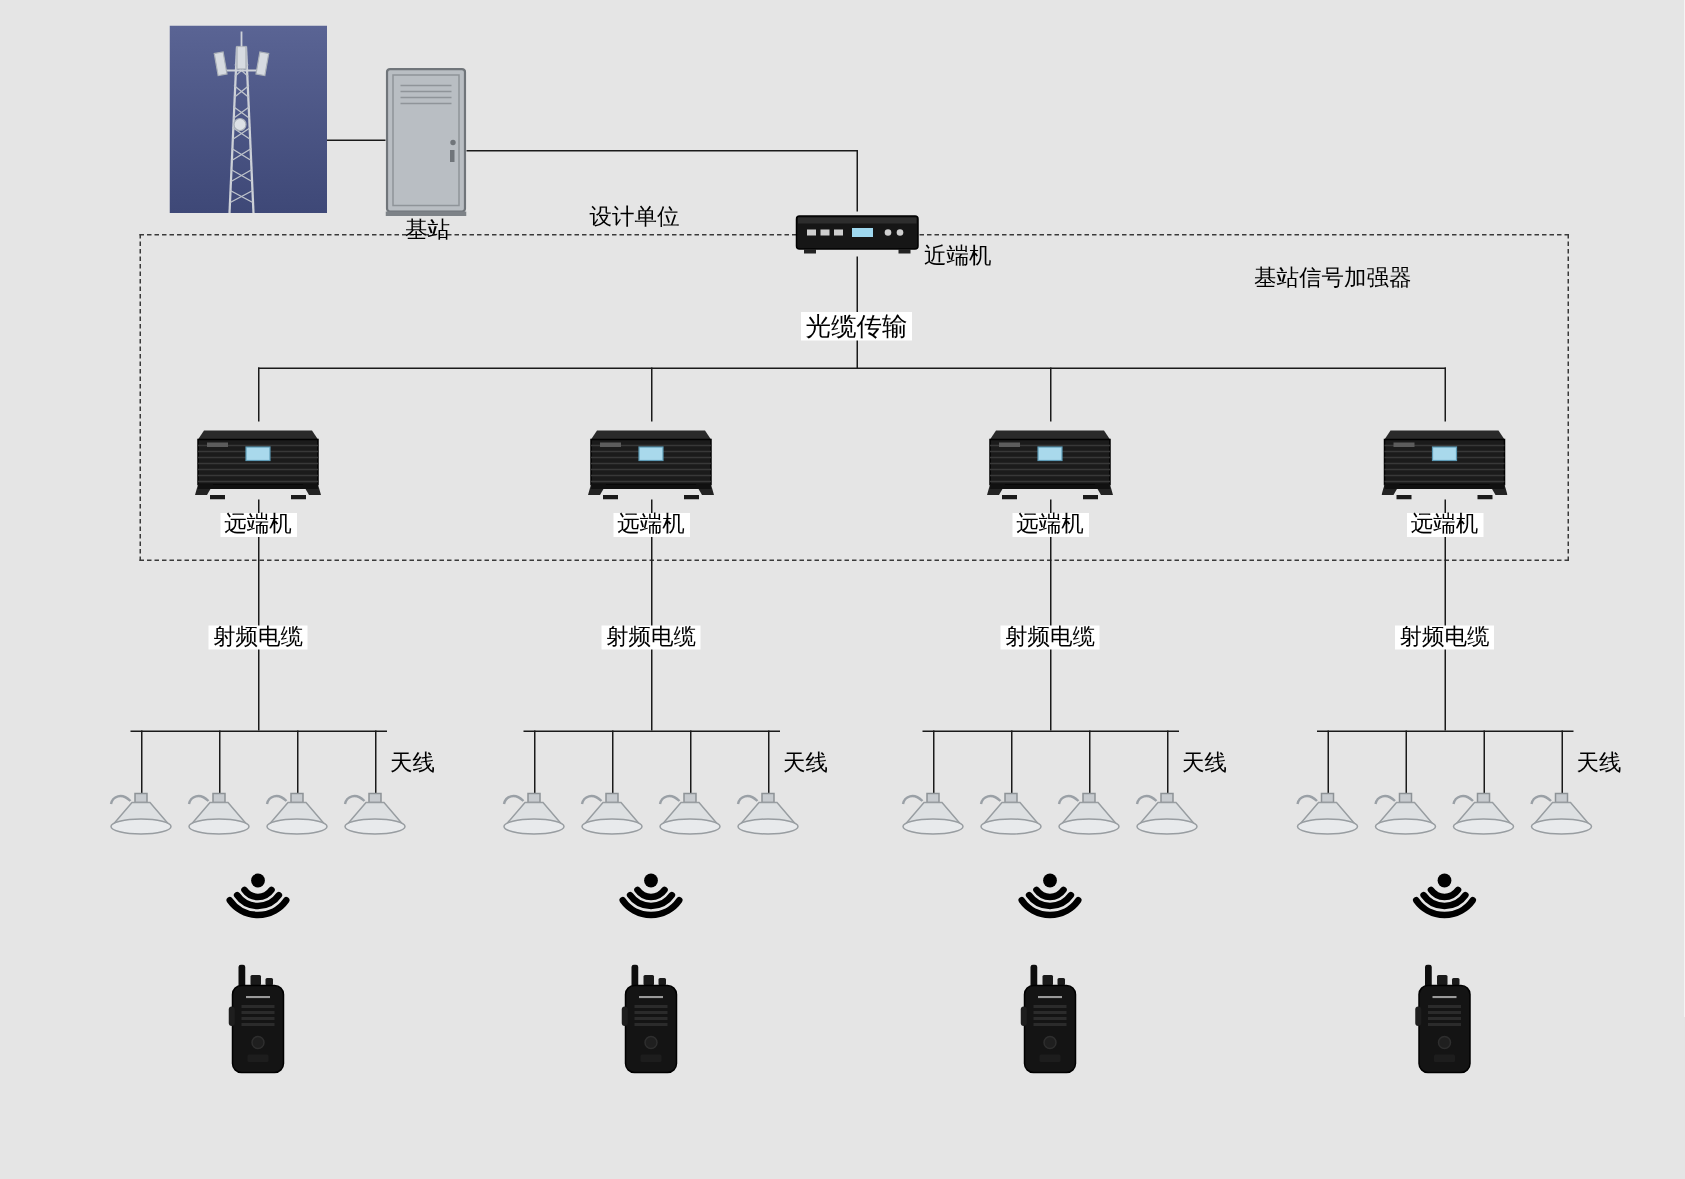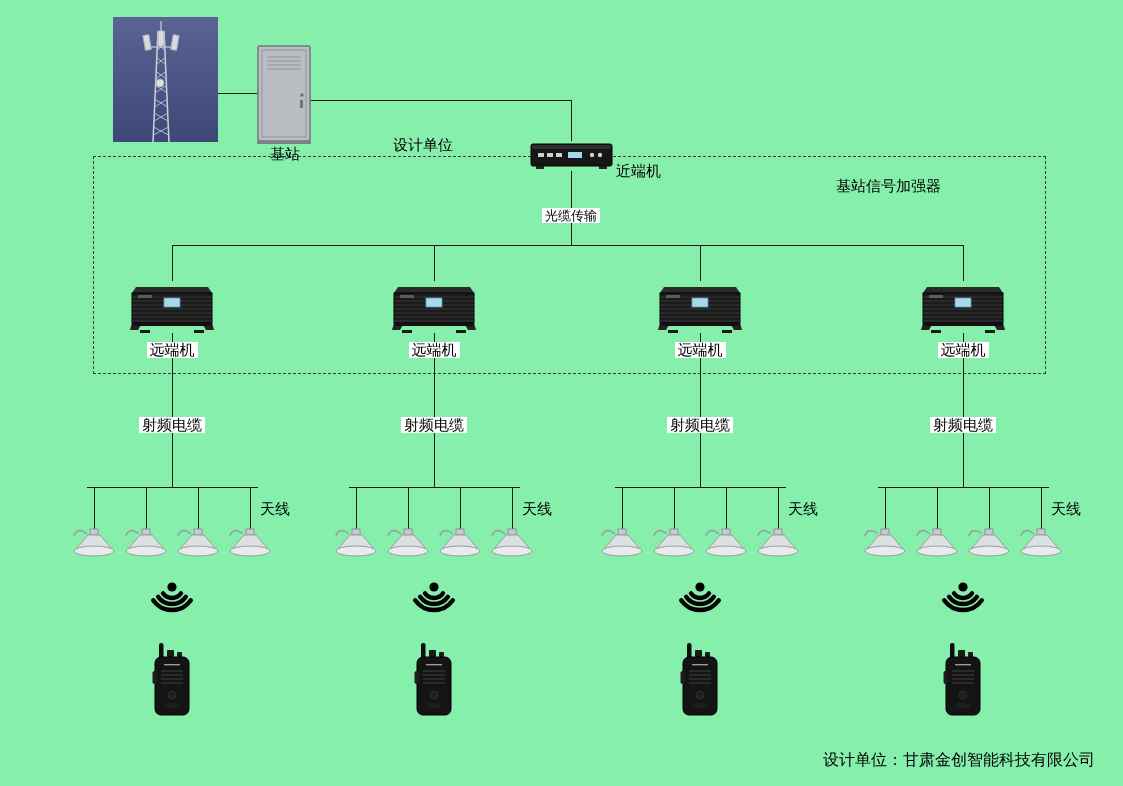--- a/index.html
+++ b/index.html
@@ -1,27 +1,27 @@
 <!DOCTYPE html>
 <html><head>
 <meta charset="utf-8">
 <style>
   * { margin:0; padding:0; box-sizing:border-box; }
   html,body { background:#fff; }
   .canvas {
-    position:relative; width:1123px; height:786px; background:#86efac;
+    position:relative; width:1123px; height:786px; background:#e5e5e5;
     font-family:"Liberation Serif", serif; color:#000; overflow:hidden;
   }
   .abs { position:absolute; }
   .hl { position:absolute; height:1px; background:#1a1a1a; }
   .vl { position:absolute; width:1px; background:#1a1a1a; }
   .lbl { position:absolute; font-size:15px; line-height:1.2; white-space:nowrap; color:#000; }
   .ctr { text-align:center; }
   .bg span { background:#fff; padding:0 3px; }
-  .big { font-size:13px; }
+  .big { font-size:17px; }
   .dashed-box { position:absolute; border:1px dashed #3a3a3a; background:transparent; }
   .footer { position:absolute; font-size:16px; white-space:nowrap; }
 </style>
 </head>
 <body>
 
 <div class="canvas">
 
   <svg width="0" height="0" style="position:absolute" aria-hidden="true">
     <defs>
@@ -300,15 +300,14 @@
         <use href="#sym-antenna"></use>
       </svg>
     <svg class="abs" style="left:940px;top:580px" width="46" height="36">
         <use href="#sym-signal"></use>
       </svg>
     <svg class="abs" style="left:943px;top:643px" width="40" height="74">
         <use href="#sym-radio"></use>
       </svg>
   </div>
 
-  <div class="footer" style="right:28px;top:750px">设计单位：甘肃金创智能科技有限公司</div>
 
 </div>
 
 </body></html>

